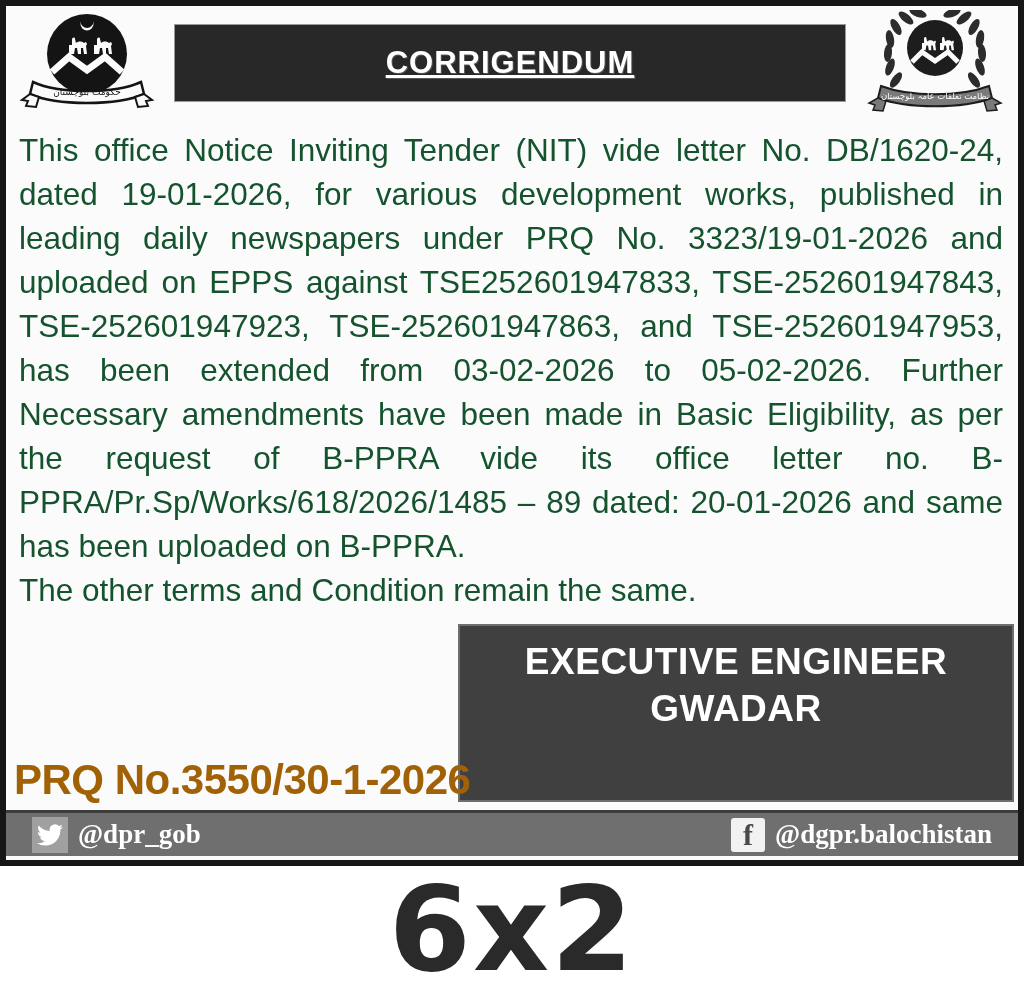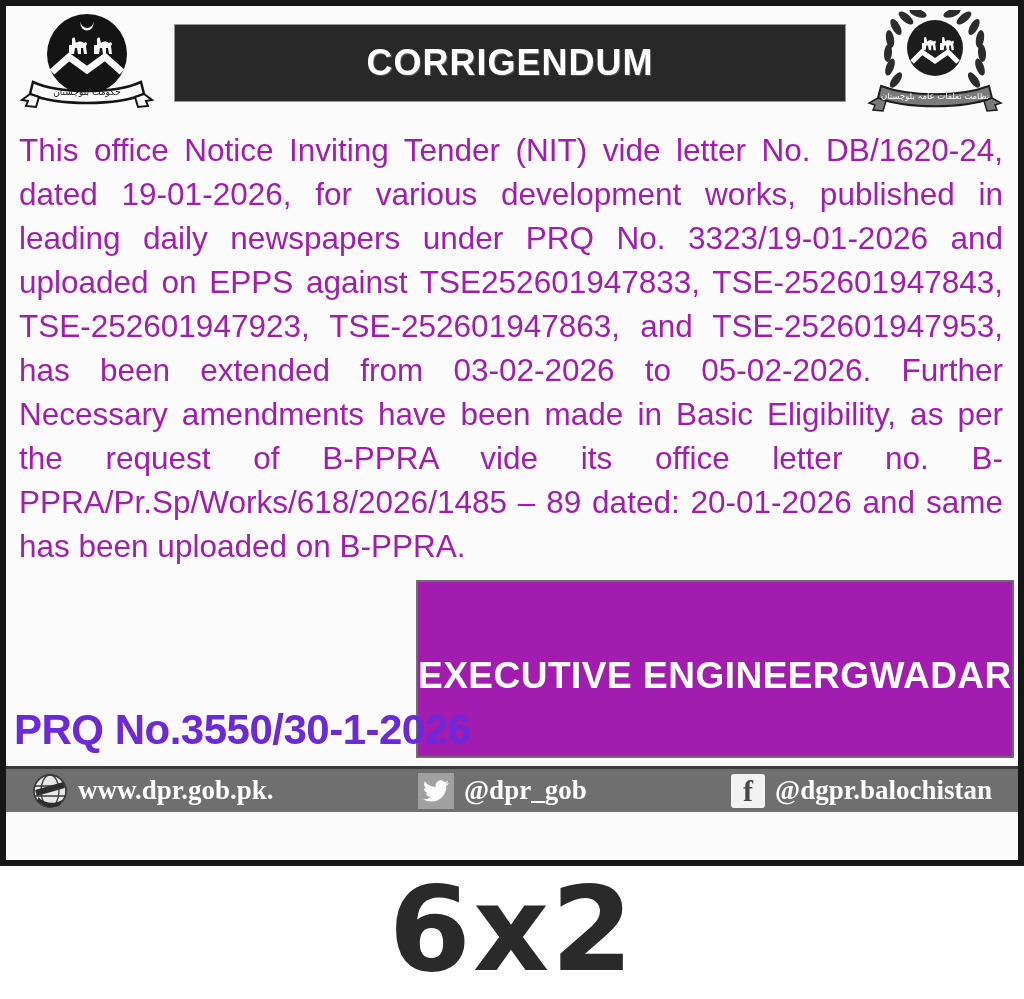--- a/index.html
+++ b/index.html
@@ -13,42 +13,43 @@
   .header{display:flex; align-items:flex-start; height:112px; padding:4px 4px 0 6px; box-sizing:border-box;}
   .logo{flex:0 0 auto;}
   .logo-left{width:150px; height:106px;text-align:center;}
   .logo-right{width:158px; height:106px;}
   .banner{
     flex:1 1 auto; height:76px; margin:14px 10px 0 12px;
     background:#282828; border:1px solid #9a9a9a;
     display:flex; align-items:center; justify-content:center;
   }
   .banner-title{
-    color:#ffffff; font-weight:bold; font-size:36px; letter-spacing:1px;
+    color:#ffffff; font-weight:bold; font-size:31px; letter-spacing:1px;
     text-shadow:1px 1px 0 #555;
+    text-decoration:underline;
   }
   
   .body-text{
-    padding:10px 15px 0 13px; color:#a21caf;
+    padding:10px 15px 0 13px; color:#14532d;
     font-size:31.5px; line-height:44px;
   }
   .body-text .para{text-align:justify; text-justify:inter-word; margin:0;}
   .body-text .closing{margin:0; text-align:left;}
   
   .sig-row{position:relative; height:198px;}
   .sig-box{
-    position:absolute; top:12px; right:4px; width:598px; height:178px;
-    background:#a21caf; border:2px solid #6e6e6e; box-sizing:border-box;
-    display:flex; flex-direction:row; align-items:center; justify-content:flex-start;
+    position:absolute; top:12px; right:4px; width:556px; height:178px;
+    background:#404040; border:2px solid #6e6e6e; box-sizing:border-box;
+    display:flex; flex-direction:column; align-items:center; justify-content:flex-start;
     padding-top:12px;
   }
   .sig-line{color:#ffffff; font-weight:bold; font-size:37px; line-height:47px; letter-spacing:0.5px;}
   .prq{
-    position:absolute; left:8px; bottom:12px;
-    font-size:42px; font-weight:bold; color:#6d28d9; letter-spacing:-0.5px;
+    position:absolute; left:8px; bottom:6px;
+    font-size:42px; font-weight:bold; color:#a16207; letter-spacing:-0.5px;
   }
   
   .footer-bar{
     height:46px; background:#6f6f6f; border-top:3px solid #3c3c3c;
     display:flex; align-items:center; justify-content:space-between;
     padding:0 26px; box-sizing:border-box;
     font-family:"Liberation Serif", serif; font-weight:bold;
   }
   .footer-item{display:flex; align-items:center; gap:10px;}
   .footer-label{color:#ffffff; font-size:27px; white-space:nowrap;}
@@ -130,45 +131,33 @@
         <path d="M22 88 C52 99 106 99 136 88 L133 76 C104 87 54 87 25 76 Z" fill="#7a7a7a" stroke="#1d1d1d" stroke-width="2"></path>
         <path d="M22 88 l-9 5 6 2 -2 5 10 1 3-10 z" fill="#7a7a7a" stroke="#1d1d1d" stroke-width="1.5"></path>
         <path d="M136 88 l9 5 -6 2 2 5 -10 1 -3-10 z" fill="#7a7a7a" stroke="#1d1d1d" stroke-width="1.5"></path>
         <text x="79" y="89" text-anchor="middle" font-size="8.5" fill="#ffffff" font-family="DejaVu Sans, sans-serif">نظامت تعلقات عامہ بلوچستان</text>
       </svg>
     </div>
   </div>
 
   <div class="body-text">
     <p class="para">This office Notice Inviting Tender (NIT) vide letter No. DB/1620-24, dated 19-01-2026, for various development works, published in leading daily newspapers under PRQ No. 3323/19-01-2026 and uploaded on EPPS against TSE252601947833, TSE-252601947843, TSE-252601947923, TSE-252601947863, and TSE-252601947953, has been extended from 03-02-2026 to 05-02-2026.  Further Necessary amendments have been made in Basic Eligibility, as  per the request of B-PPRA vide its office letter no. B-PPRA/Pr.Sp/Works/618/2026/1485 – 89 dated: 20-01-2026 and same has been uploaded on B-PPRA.</p>
+    <p class="closing">The other terms and Condition remain the same.</p>
   </div>
 
   <div class="sig-row">
     <div class="sig-box">
       <span class="sig-line">EXECUTIVE ENGINEER</span>
       <span class="sig-line">GWADAR</span>
     </div>
     <div class="prq">PRQ No.3550/30-1-2026</div>
   </div>
 
   <div class="footer-bar">
 
-    <div class="footer-item">
-      <span class="icon-box">
-        <svg width="36" height="36" viewBox="0 0 36 36">
-          <circle cx="18" cy="18" r="16" fill="#e8e8e8" stroke="#3a3a3a" stroke-width="1.5"></circle>
-          <path d="M18 2 a16 16 0 0 1 0 32 a9 16 0 0 1 0 -32" fill="none" stroke="#3a3a3a" stroke-width="1.3"></path>
-          <path d="M18 2 a16 16 0 0 0 0 32 a9 16 0 0 0 0 -32" fill="none" stroke="#3a3a3a" stroke-width="1.3"></path>
-          <path d="M3 13 h30 M3 23 h30" stroke="#3a3a3a" stroke-width="1.3"></path>
-          <path d="M6 24 c6 6 16 8 24 3 l-2 5 c-7 4 -16 2 -22 -4 z" fill="#2c2c2c"></path>
-          <path d="M4 20 l28 -8" stroke="#2c2c2c" stroke-width="6"></path>
-        </svg>
-      </span>
-      <span class="footer-label">www.dpr.gob.pk.</span>
-    </div>
 
     <div class="footer-item">
       <span class="icon-box tw-box">
         <svg width="26" height="26" viewBox="0 0 24 24">
           <path fill="#ffffff" d="M23.953 4.57a10 10 0 01-2.825.775 4.958 4.958 0 002.163-2.723c-.951.555-2.005.959-3.127 1.184a4.92 4.92 0 00-8.384 4.482C7.69 8.095 4.067 6.13 1.64 3.162a4.822 4.822 0 00-.666 2.475c0 1.71.87 3.213 2.188 4.096a4.904 4.904 0 01-2.228-.616v.06a4.923 4.923 0 003.946 4.827 4.996 4.996 0 01-2.212.085 4.936 4.936 0 004.604 3.417A9.867 9.867 0 010 19.54a13.94 13.94 0 007.548 2.212c9.057 0 14.01-7.503 14.01-14.01 0-.213-.005-.426-.015-.637A10.012 10.012 0 0024 4.59z"></path>
         </svg>
       </span>
       <span class="footer-label">@dpr_gob</span>
     </div>
 

